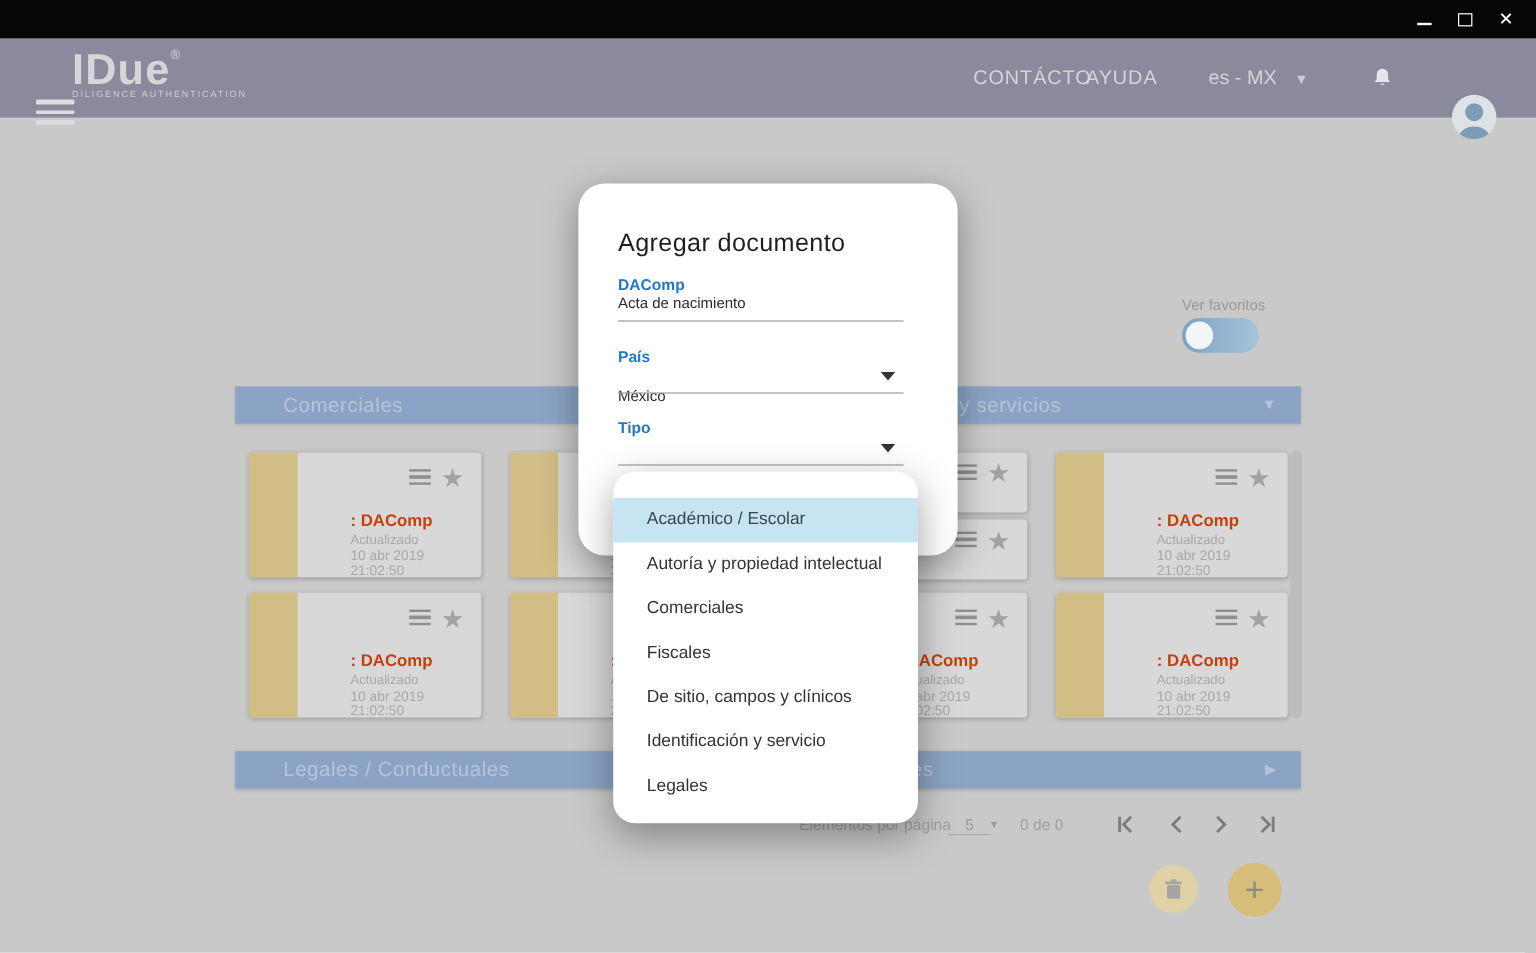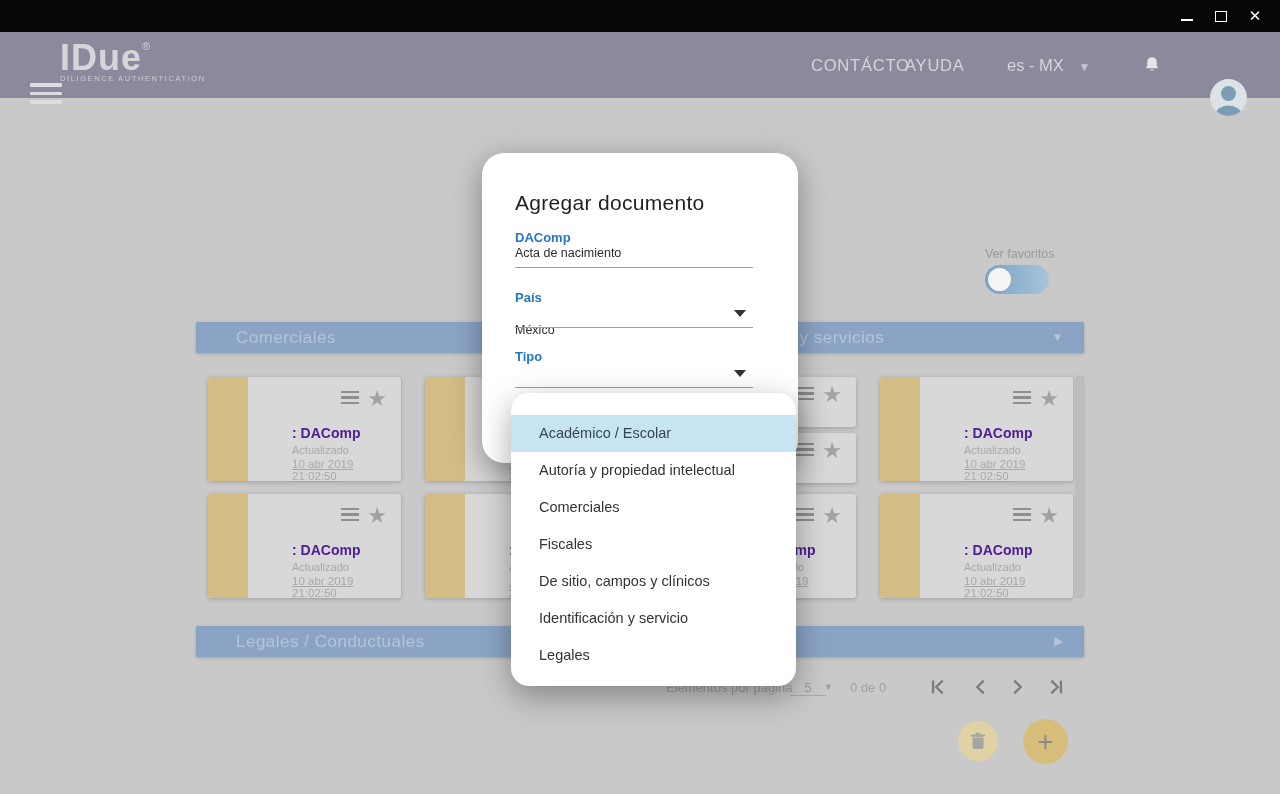--- a/index.html
+++ b/index.html
@@ -48,23 +48,23 @@
   .sb4 { left:648px; top:626px; }
 
   
   .card { position:absolute; width:193px; height:104px; background:#d8d8d8; border-radius:3px; box-shadow:0 1px 4px rgba(0,0,0,0.22); cursor:pointer; }
   .card-stripe { position:absolute; left:0; top:0; width:40px; height:100%; background:#d2bd84; border-radius:3px 0 0 3px; }
   .card-icons { position:absolute; right:14px; top:12px; display:flex; align-items:center; gap:8px; }
   .menu-icon { display:inline-block; cursor:pointer; }
   .menu-icon i { display:block; width:18px; height:2.6px; background:#8f8f8f; margin-bottom:3px; }
   .star-icon { font-size:22px; color:#a2a2a2; line-height:20px; cursor:pointer; }
   .card-text { position:absolute; left:84px; top:48px; }
-  .card-title { font-size:14px; font-weight:bold; color:#4c1d95; margin-bottom:3px; }
+  .card-title { font-size:14px; font-weight:bold; color:#c2410c; margin-bottom:3px; }
   .card-status { font-size:11px; color:#a8a8a8; margin-bottom:2px; }
-  .card-time { font-size:11.5px; color:#a8a8a8;text-decoration:underline; }
+  .card-time { font-size:11.5px; color:#a8a8a8; }
   .card.mini { height:50px; }
   .card.mini .card-icons { top:8px; }
   .card.mini .card-time { position:absolute; right:-95px; top:22px; width:180px; }
   .scrollpill { position:absolute; left:1075px; top:375px; width:10px; height:224px; border-radius:5px; background:#bdbdbd; cursor:pointer; }
 
   
   .pag-label { position:absolute; left:666px; top:680px; font-size:13px; color:#a0a0a0; }
   .pag-size { position:absolute; left:790px; top:680px; width:36px; text-align:center; font-size:13px; color:#9a9a9a; border-bottom:1px solid #aaa; cursor:pointer; }
   .pag-size-caret { position:absolute; left:824px; top:682px; font-size:9px; color:#9a9a9a; cursor:pointer; }
   .pag-range { position:absolute; left:850px; top:680px; font-size:13px; color:#a0a0a0; }
@@ -81,21 +81,21 @@
   .modal-title { position:absolute; left:33px; top:38px; font-size:21px; color:#1f1f1f; letter-spacing:0.3px; }
   .f-label { position:absolute; left:33px; font-size:13px; font-weight:bold; color:#2677c5; }
   .f-value { position:absolute; left:33px; font-size:12.5px; color:#2b2b2b; }
   .f-line { position:absolute; left:33px; width:238px; height:1px; background:#9e9e9e; }
   .sel-caret { position:absolute; width:0; height:0; border-left:6px solid transparent; border-right:6px solid transparent; border-top:7px solid #333; cursor:pointer; }
   .lbl-nombre { top:77px; } .val-nombre { top:93px; } .line-nombre { top:114px; }
   .lbl-pais { top:137px; } .val-pais { top:170px; } .line-pais { top:174px; } .caret-pais { left:252px; top:157px; }
   .lbl-tipo { top:196px; } .line-tipo { top:234px; } .caret-tipo { left:252px; top:217px; }
 
   
-  .dropdown { position:absolute; left:511px; top:393px; width:285px; height:293px; background:#fff; border-radius:18px; box-shadow:0 10px 32px rgba(0,0,0,0.35); z-index:60; padding-top:22px; }
+  .dropdown { position:absolute; left:511px; top:393px; width:254px; height:293px; background:#fff; border-radius:18px; box-shadow:0 10px 32px rgba(0,0,0,0.35); z-index:60; padding-top:22px; }
   .opt { height:37px; line-height:37px; padding-left:28px; font-size:14.5px; color:#333; cursor:pointer; white-space:nowrap; }
   .opt.selected { background:#c6e4f2; color:#37474f; }
 </style>
 </head>
 <body>
 
 <div id="app">
 
   <div id="titlebar">
     <div class="winbtn min">

